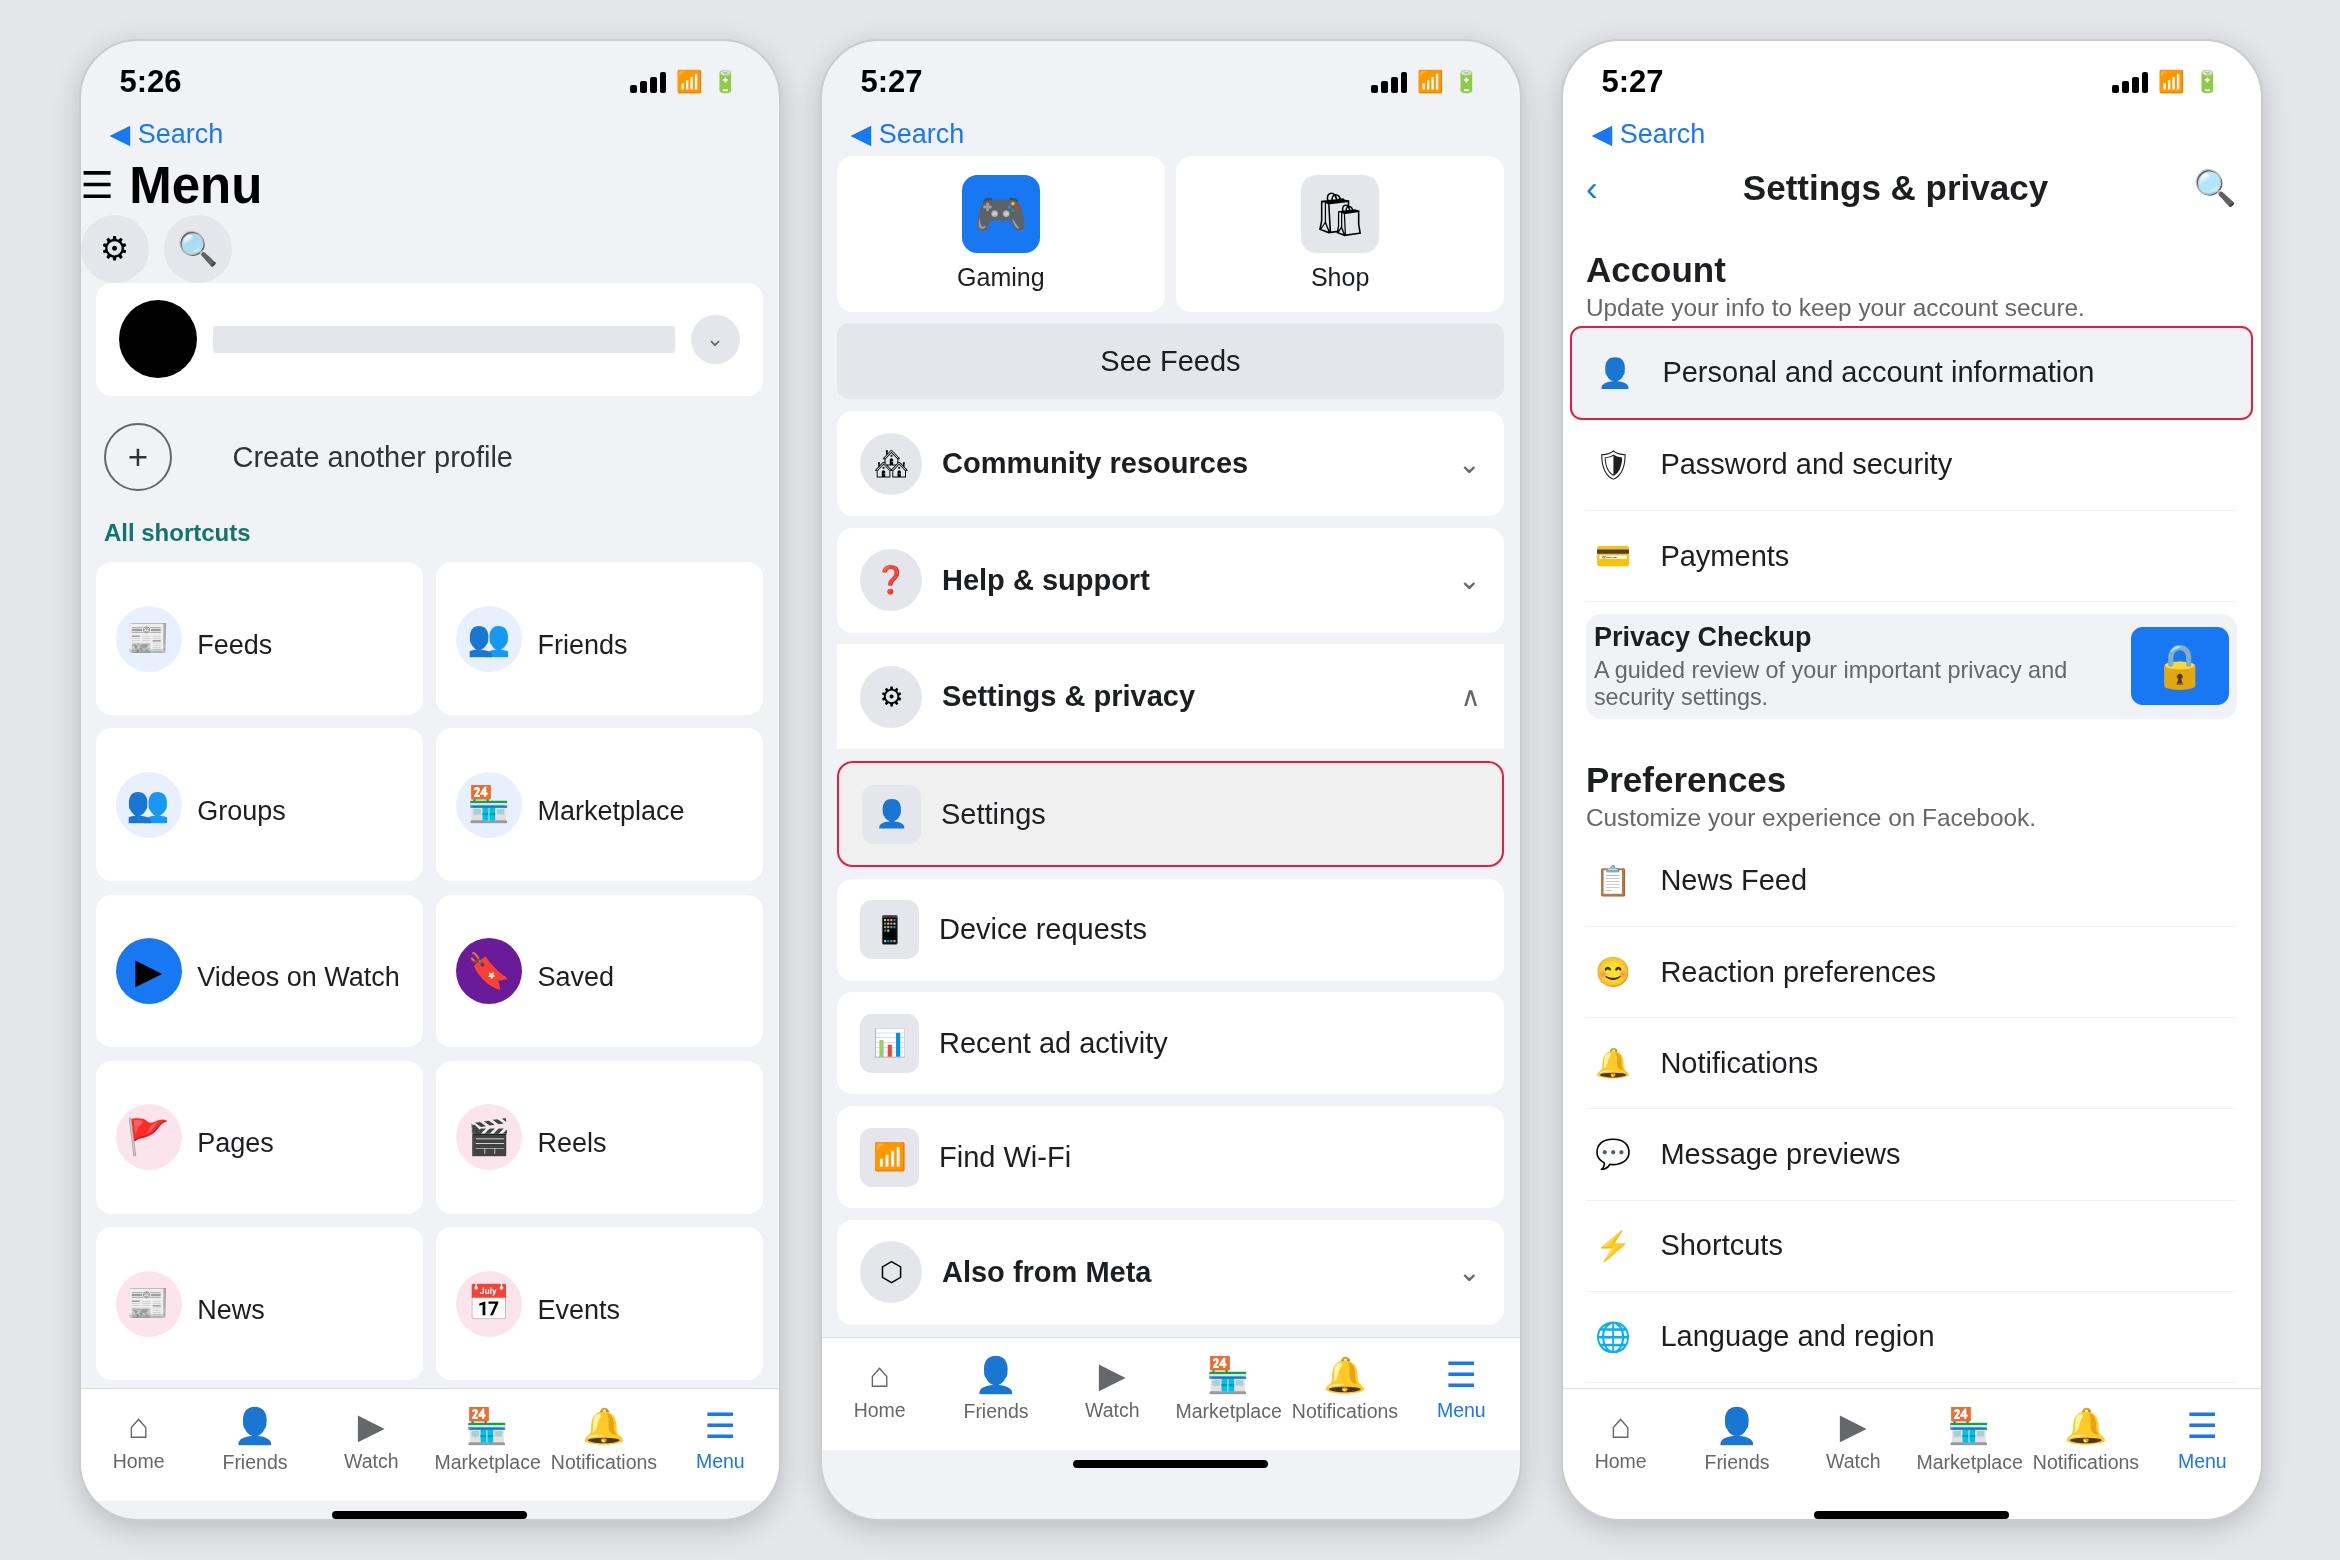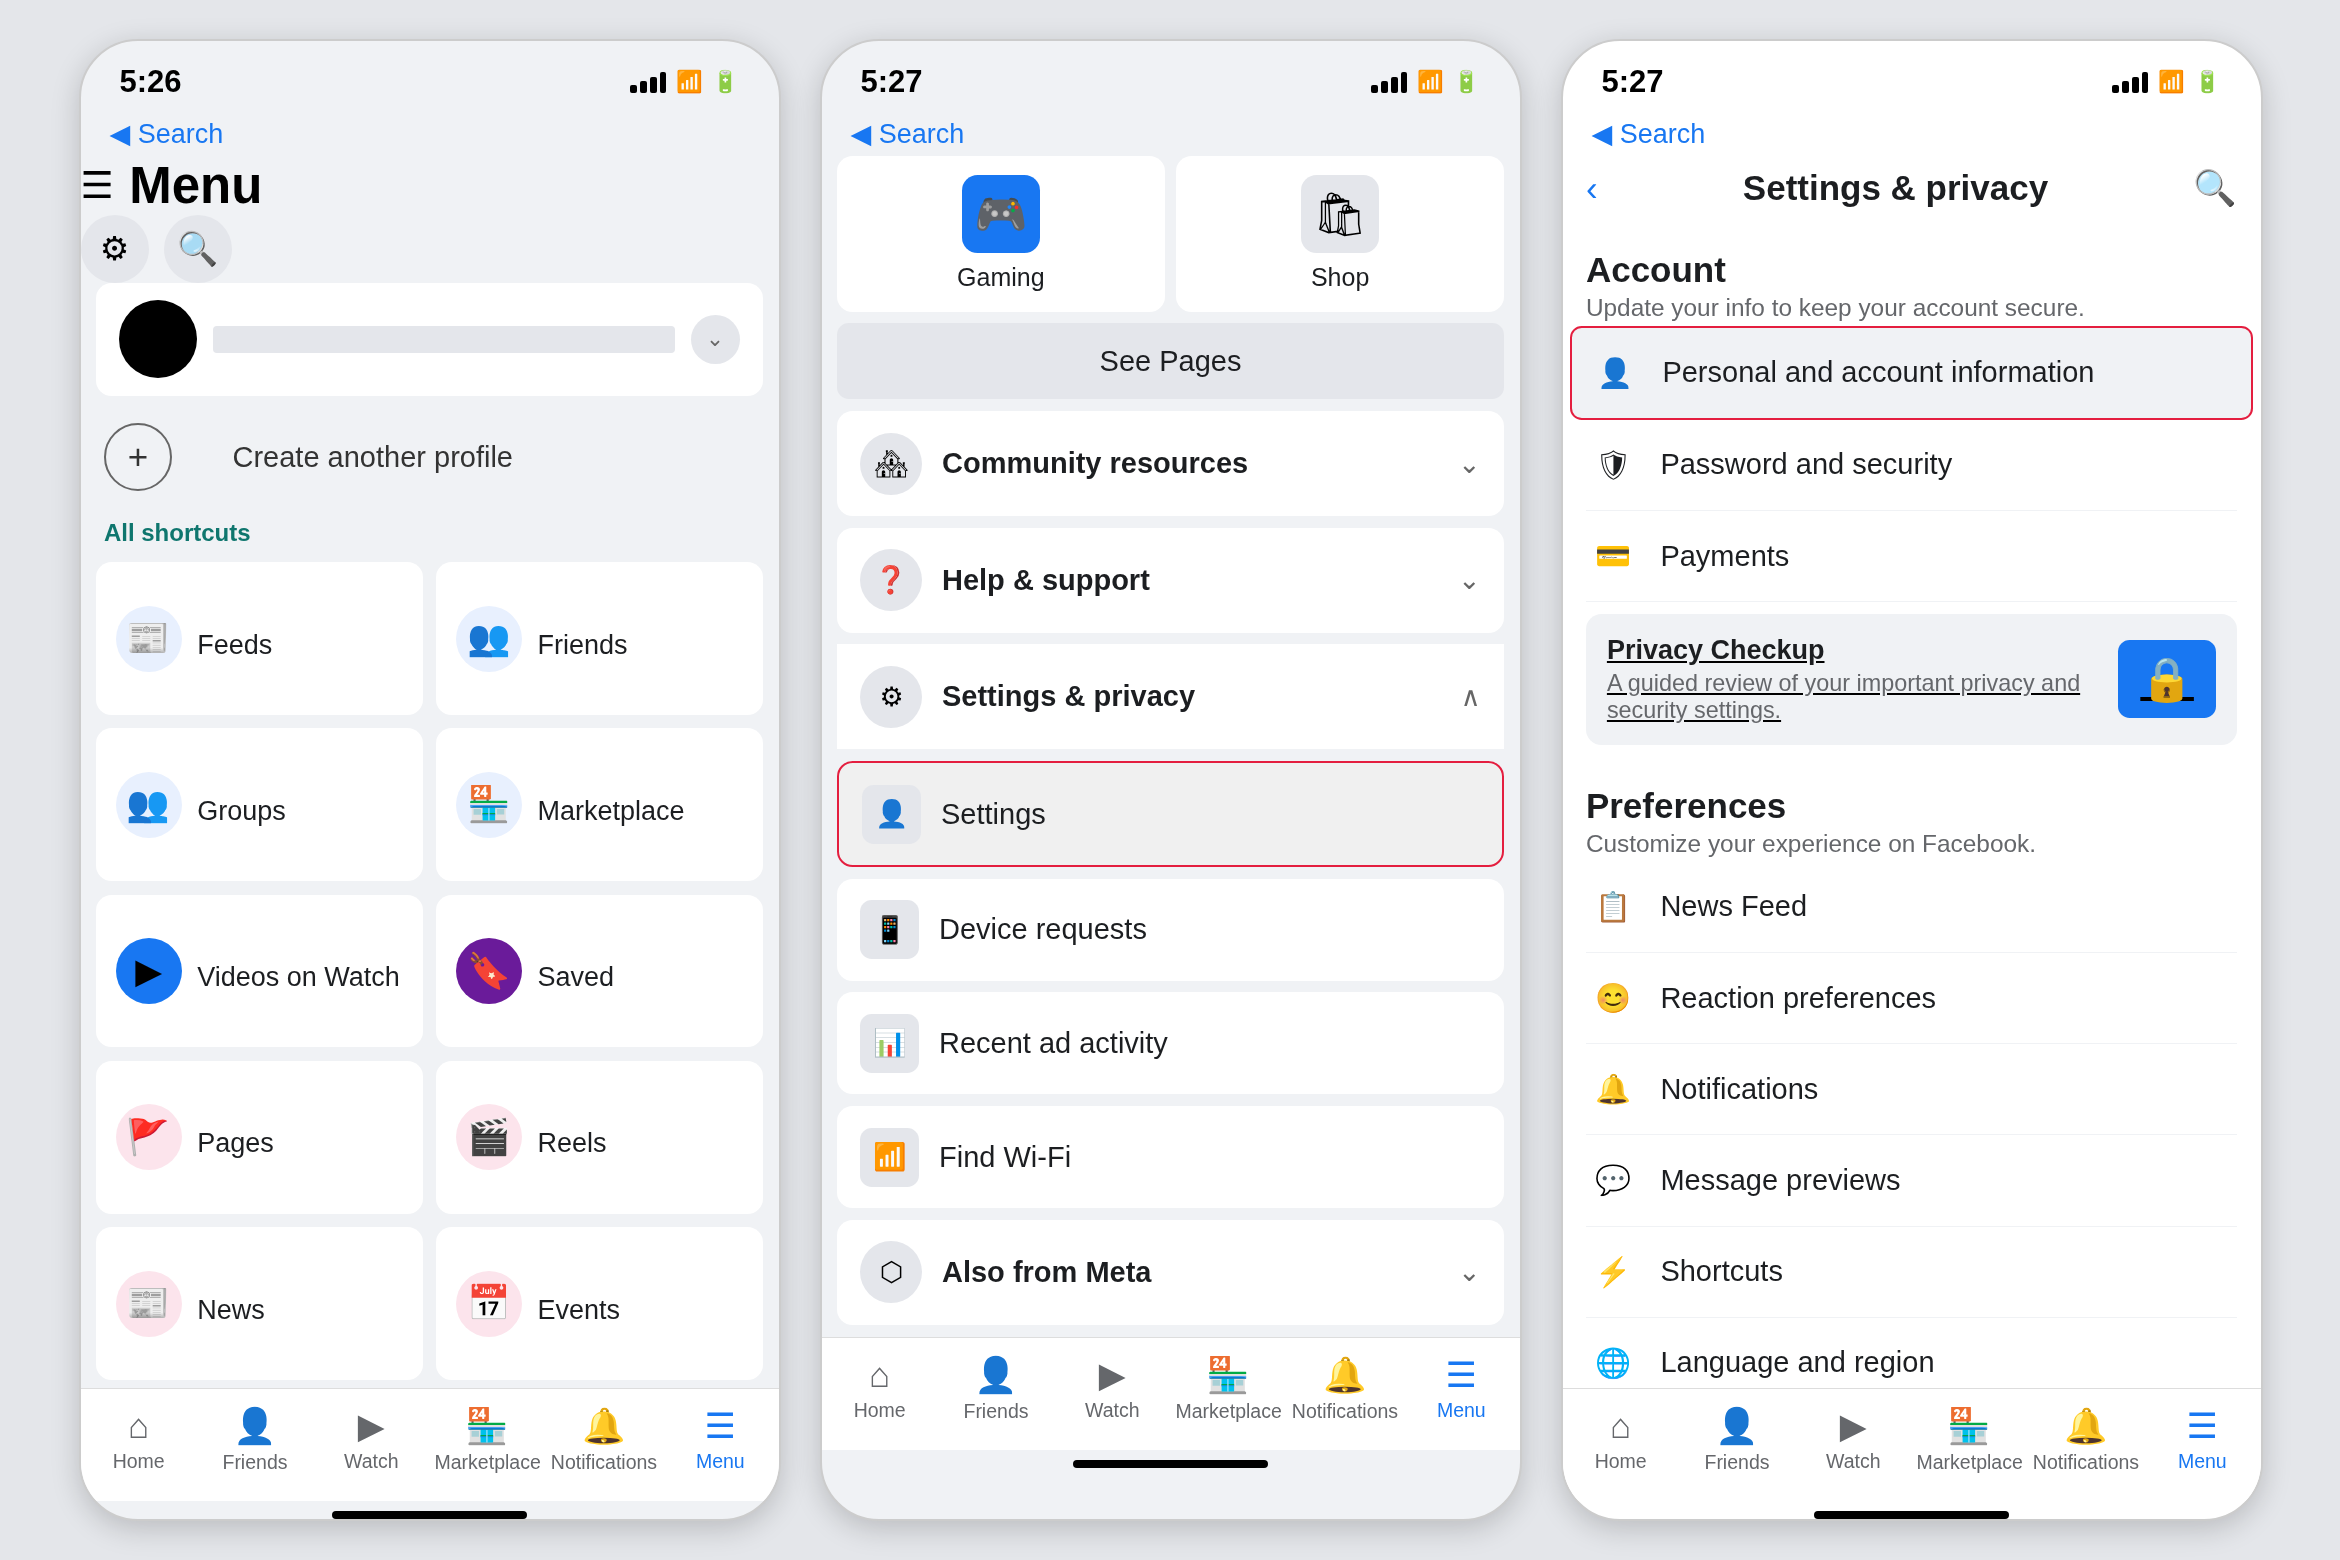--- a/index.html
+++ b/index.html
@@ -451,26 +451,25 @@
       flex-shrink: 0;
     }
     .settings-item-label {
       font-size: 29px;
       font-weight: 400;
       color: #1c1e21;
     }
     .privacy-checkup-card {
       background: #f0f2f5;
       border-radius: 15.6px;
-      padding: 21px;
+      padding: 8px;
       display: flex;
       align-items: center;
       gap: 19.5px;
       margin: 11.7px 0;
-      text-decoration: underline;
     }
     .privacy-text h3 {
       font-size: 27px;
       font-weight: 600;
       color: #1c1e21;
     }
     .privacy-text p {
       font-size: 23.4px;
       color: #65676b;
       margin-top: 3.9px;
@@ -639,21 +638,21 @@
       <div class="tile">
         <div class="tile-icon" style="background:#1877f2">🎮</div>
         <span class="tile-label">Gaming</span>
       </div>
       <div class="tile">
         <div class="tile-icon" style="background:#e4e6eb">🛍</div>
         <span class="tile-label">Shop</span>
       </div>
     </div>
 
-    <div class="see-more-btn">See Pages</div>
+    <div class="see-more-btn">See Feeds</div>
 
     <div class="expand-row">
       <div class="expand-row-header">
         <div class="expand-icon">🏘</div>
         <span class="expand-label">Community resources</span>
         <span class="expand-chevron">⌄</span>
       </div>
     </div>
 
     <div class="expand-row">

